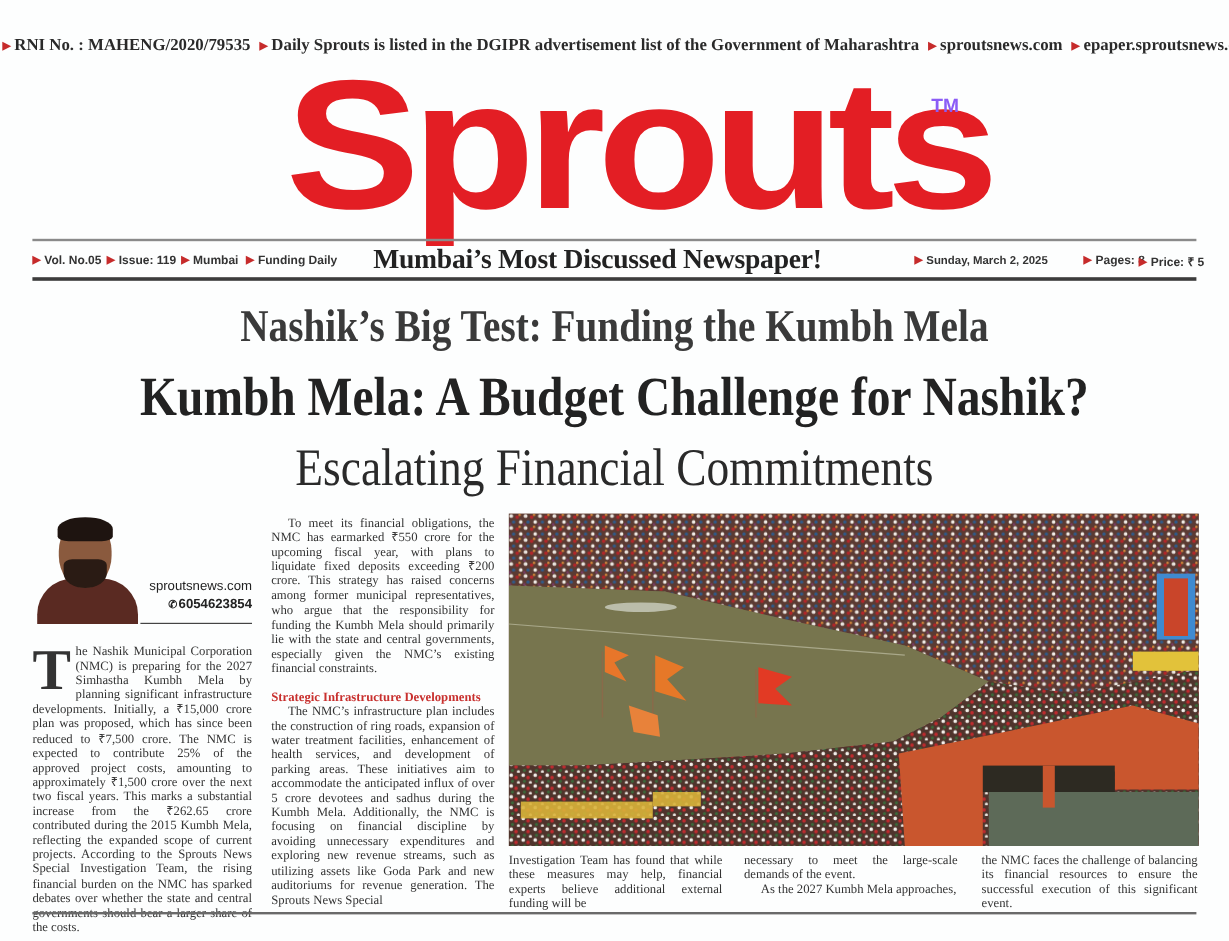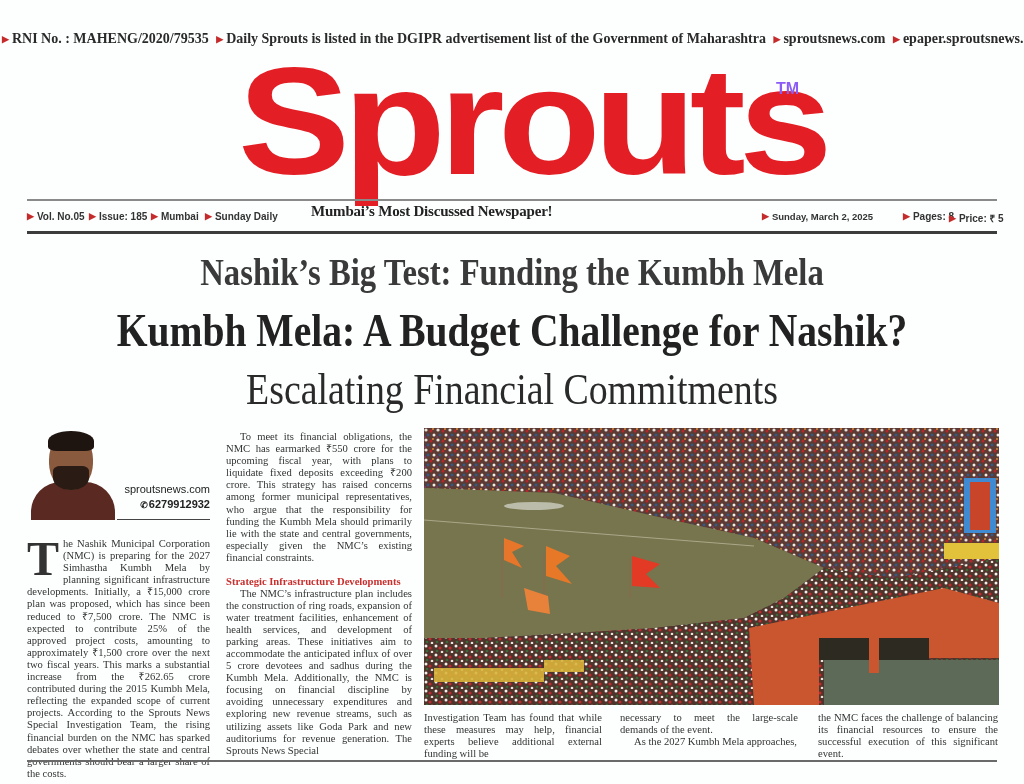--- a/index.html
+++ b/index.html
@@ -32,21 +32,21 @@
   .rule-thin { position: absolute; left: 27px; width: 970px; height: 2px; background: #8a8a8a; }
   .rule-thick { position: absolute; left: 27px; width: 970px; height: 3px; background: #3c3c3c; }
 
   .infobar {
     position: absolute; left: 27px; top: 203px; width: 970px; height: 26px;
     font-family: "Liberation Sans", sans-serif; font-size: 10px; color: #333; font-weight: bold;
   }
   .infobar .item { position: absolute; top: 8px; white-space: nowrap; }
   .tagline {
     position: absolute; left: 284px; top: 0px; font-family: "Liberation Serif", serif;
-    font-weight: bold; font-size: 15px; color: #222; white-space: nowrap; letter-spacing: -0.2px;
+    font-weight: bold; font-size: 23px; color: #222; white-space: nowrap; letter-spacing: -0.2px;
   }
 
   .h1, .h2, .h3 {
     position: absolute; left: 0; width: 1024px; text-align: center; white-space: nowrap;
     font-family: "Liberation Serif", serif;
   }
   .h1 { top: 250px; font-size: 38px; font-weight: bold; color: #3a3a3a; transform: scaleX(0.86); }
   .h2 { top: 304px; font-size: 46px; font-weight: bold; color: #222; transform: scaleX(0.86); }
   .h3 { top: 364px; font-size: 44px; font-weight: normal; color: #2a2a2a; transform: scaleX(0.86); }
 
@@ -124,44 +124,44 @@
 
 <div class="masthead">
   <span class="logo">Sprouts</span>
 </div>
 <span class="tm">TM</span>
 
 <div class="rule-thin" style="top:199px"></div>
 
 <div class="infobar">
   <span class="item" style="left:0px"><span class="arrow">▶</span><span>Vol. No.05</span></span>
-  <span class="item" style="left:62px"><span class="arrow">▶</span><span>Issue: 185</span></span>
+  <span class="item" style="left:62px"><span class="arrow">▶</span><span>Issue: 119</span></span>
   <span class="item" style="left:124px"><span class="arrow">▶</span><span>Mumbai</span></span>
-  <span class="item" style="left:178px"><span class="arrow">▶</span><span>Sunday Daily</span></span>
+  <span class="item" style="left:178px"><span class="arrow">▶</span><span>Funding Daily</span></span>
   <span class="tagline">Mumbai’s Most Discussed Newspaper!</span>
   <span class="item" style="left:735px; font-size:9.5px"><span class="arrow">▶</span><span>Sunday, March 2, 2025</span></span>
   <span class="item" style="left:876px"><span class="arrow">▶</span><span>Pages: 8</span></span>
   <span class="item" style="left:922px"><span class="arrow">▶</span><span>Price: ₹ 5</span></span>
 </div>
 
 <div class="rule-thick" style="top:231px"></div>
 
 <div class="h1">Nashik’s Big Test: Funding the Kumbh Mela</div>
 <div class="h2">Kumbh Mela: A Budget Challenge for Nashik?</div>
 <div class="h3">Escalating Financial Commitments</div>
 
 <div class="author">
   <div class="author-photo">
     <div class="shirt"></div>
     <div class="head"></div>
     <div class="hair"></div>
     <div class="beard"></div>
   </div>
   <div class="author-site">sproutsnews.com</div>
-  <div class="author-phone"><span class="ph">✆</span><span>6279912932</span></div>
+  <div class="author-phone"><span class="ph">✆</span><span>6054623854</span></div>
   <div class="author-rule"></div>
 </div>
 
 <div class="col col1">
   <span class="dropcap">T</span>
   <span>he Nashik Municipal Corporation (NMC) is preparing for the 2027 Simhastha Kumbh Mela by planning significant infrastructure developments. Initially, a ₹15,000 crore plan was proposed, which has since been reduced to ₹7,500 crore. The NMC is expected to contribute 25% of the approved project costs, amounting to approximately ₹1,500 crore over the next two fiscal years. This marks a substantial increase from the ₹262.65 crore contributed during the 2015 Kumbh Mela, reflecting the expanded scope of current projects. According to the Sprouts News Special Investigation Team, the rising financial burden on the NMC has sparked debates over whether the state and central governments should bear a larger share of the costs.</span>
 </div>
 
 <div class="col col2">
   <p class="indent">To meet its financial obligations, the NMC has earmarked ₹550 crore for the upcoming fiscal year, with plans to liquidate fixed deposits exceeding ₹200 crore. This strategy has raised concerns among former municipal representatives, who argue that the responsibility for funding the Kumbh Mela should primarily lie with the state and central governments, especially given the NMC’s existing financial constraints.</p>

